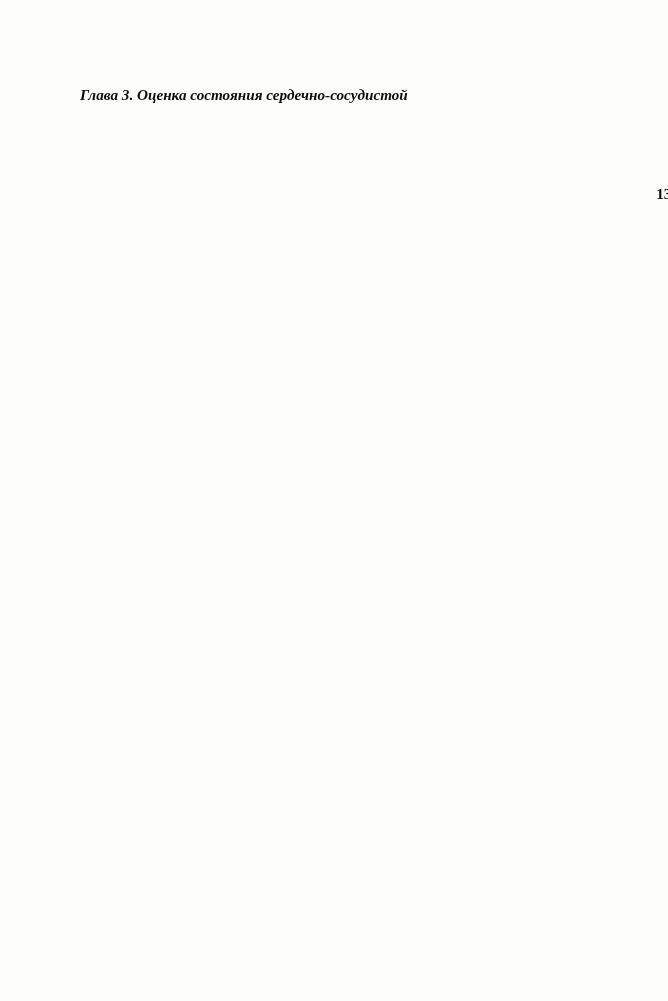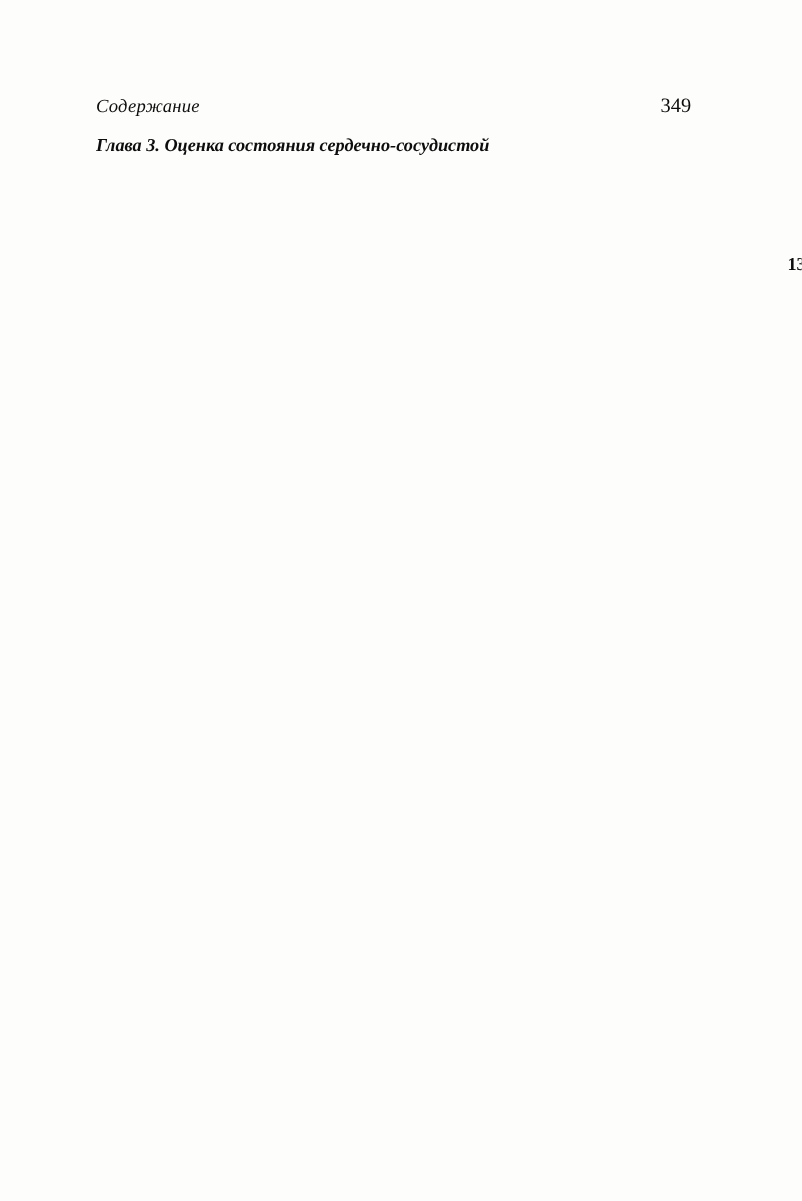--- a/index.html
+++ b/index.html
@@ -80,24 +80,20 @@
   .lvl-chapter-cont .page {
     font-weight: bold;
     font-style: normal;
   }
 </style>
 </head>
 <body>
 
 <div class="page">
 
-  <div class="header">
-    <div class="header-title">Содержание</div>
-    <div class="header-page">349</div>
-  </div>
 
   <div class="toc" id="toc-list">
       <div class="entry lvl-chapter">
         <span class="label">Глава 3. Оценка состояния сердечно-сосудистой</span>
       </div>
       <div class="entry lvl-chapter-cont">
         <span class="label">системы</span>
         <span class="dots">............................................................................................................................................................................................................................................................................................................</span>
         <span class="page">139</span>
       </div>

